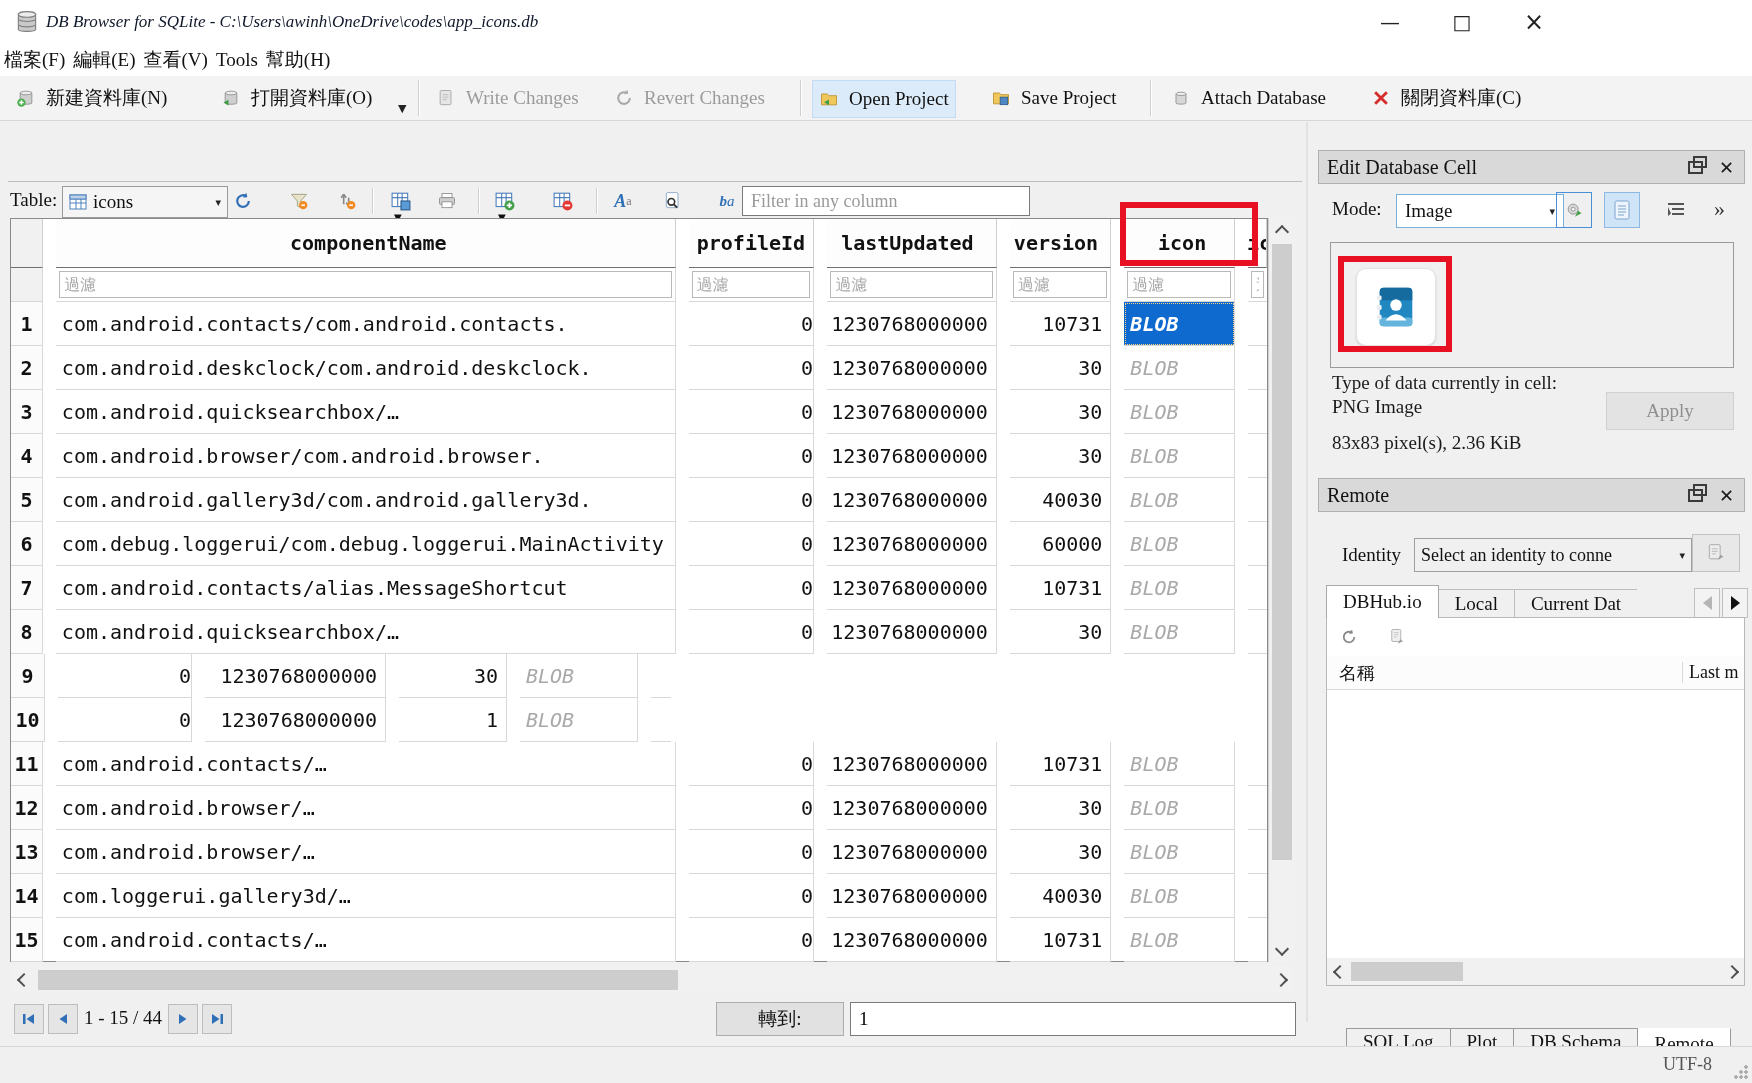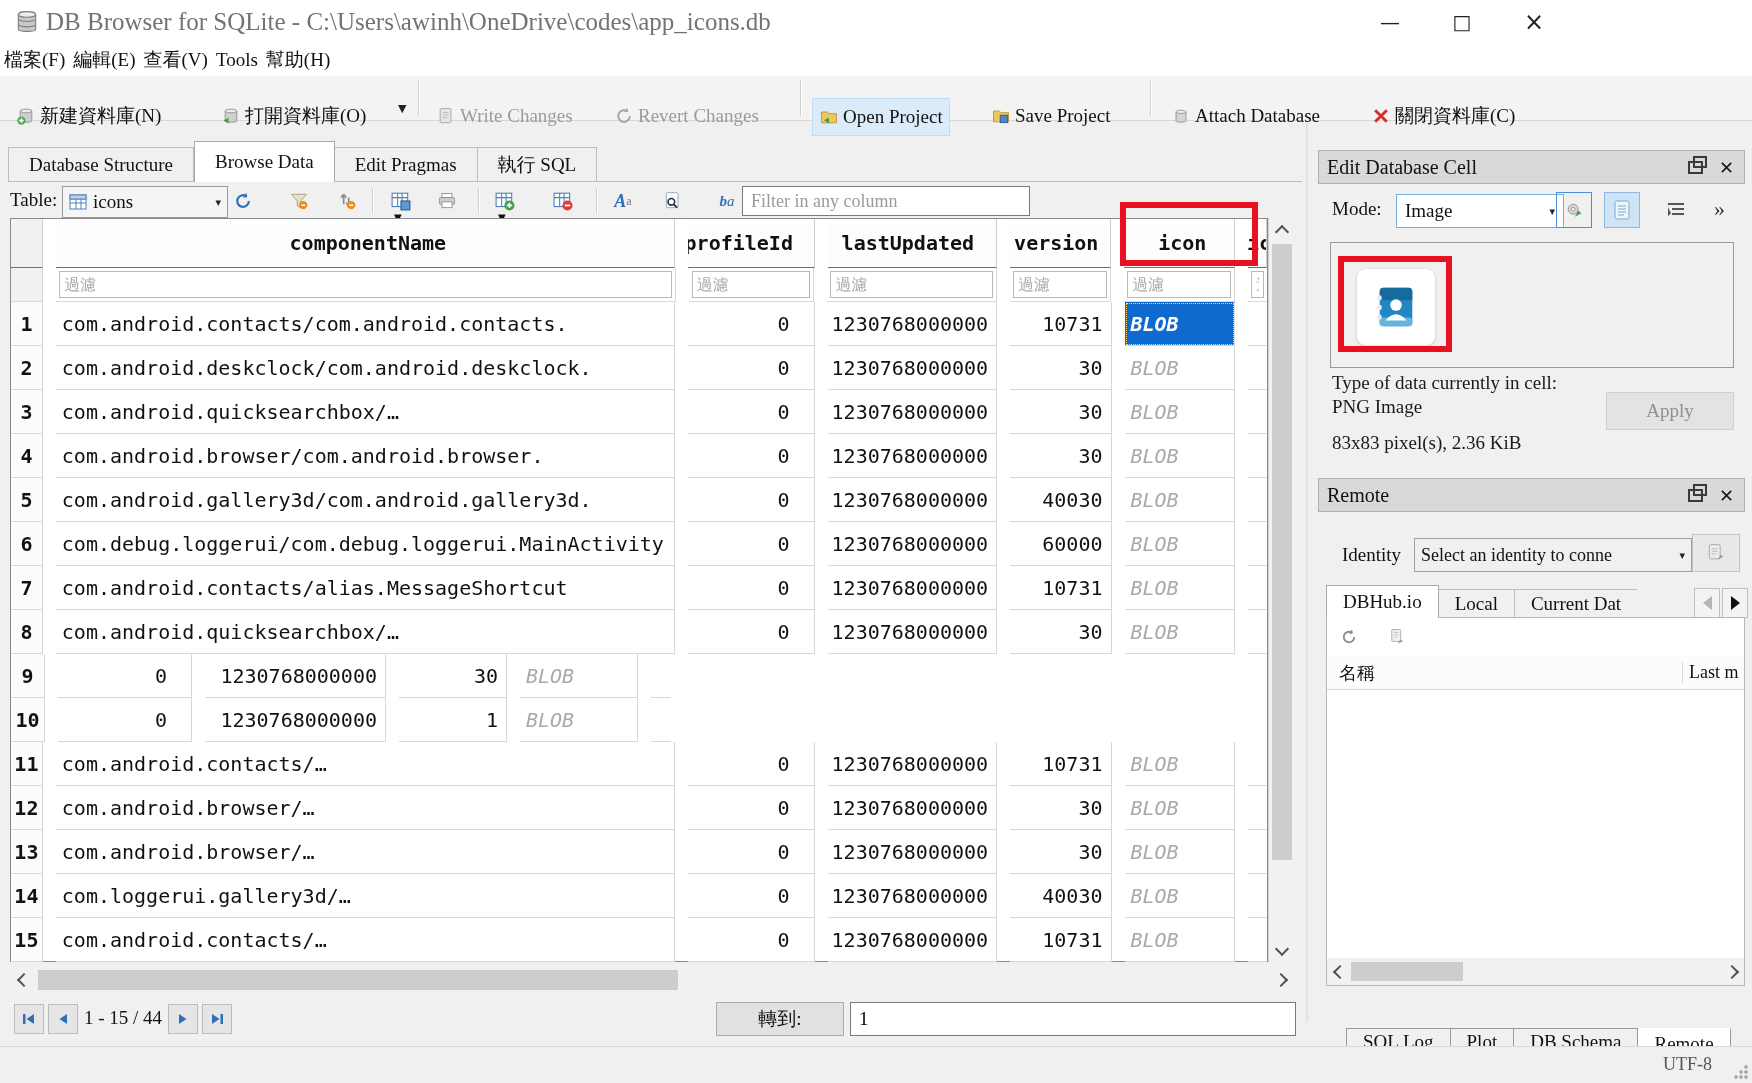--- a/index.html
+++ b/index.html
@@ -2,29 +2,29 @@
 <html><head>
 <meta charset="utf-8">
 <style>
   html,body{margin:0;padding:0;background:#777;}
   .app{position:relative;width:1752px;height:1083px;background:#f0f0f0;overflow:hidden;
        font-family:"Liberation Serif",serif;color:#111;}
   .abs{position:absolute;}
 
   
   .titlebar{left:0;top:0;width:1752px;height:44px;background:#fff;}
-  .title-text{left:46px;top:0;height:44px;display:flex;align-items:center;font-size:25px;color:#737373;}
+  .title-text{left:46px;top:0;height:44px;display:flex;align-items:center;font-size:17px;color:#0f172a;font-style:italic;}
   .winbtn{top:0;width:44px;height:44px;display:flex;align-items:center;justify-content:center;
           font-size:20px;color:#222;font-family:"DejaVu Sans",sans-serif;cursor:default;}
   
   .menubar{left:0;top:44px;width:1752px;height:32px;background:#ffffff;display:flex;align-items:center;border-bottom:1px solid #ececec;}
   .menu-item{padding:0 4px;font-size:19px;height:32px;display:flex;align-items:center;}
   
   .toolbar{left:0;top:76px;width:1752px;height:44px;background:#f3f3f3;border-bottom:1px solid #d7d7d7;}
-  .tbtn{position:absolute;top:22px;height:36px;display:flex;align-items:center;gap:4px;font-size:19px;padding:0 6px;}
+  .tbtn{position:absolute;top:4px;height:36px;display:flex;align-items:center;gap:10px;font-size:19px;padding:0 6px;}
   .tbtn.disabled{color:#9b9b9b;}
   .tbtn.hl{background:#dcebf9;border:1px solid #c3dcf3;}
   .tsep{position:absolute;top:4px;width:1px;height:36px;background:#cfcfcf;border-right:1px solid #fff;}
   .caret{font-size:11px;color:#222;font-family:"DejaVu Sans",sans-serif;}
   .icon18{width:20px;height:20px;flex:0 0 auto;}
   
   .tabbar{left:8px;top:142px;height:40px;display:flex;align-items:flex-end;}
   .mtab{height:33px;display:flex;align-items:center;padding:0 20px;font-size:19px;background:#f0f0f0;
         border:1px solid #bdbdbd;border-left:none;}
   .mtab:first-child{border-left:1px solid #bdbdbd;}
@@ -49,21 +49,21 @@
   .hrow .gcell{height:49px;background:#fdfdfd;border-right:1px solid #cfcfcf;border-bottom:1px solid #6f6f6f;
                display:flex;align-items:center;justify-content:center;font-weight:bold;font-size:20px;}
   .frow .gcell{height:34px;background:#fff;padding:3px;}
   .frow .gut,.hrow .gut{background:#f1f1f1;}
   .fin{width:100%;height:100%;box-sizing:border-box;border:1px solid #b9b9b9;font-family:"Liberation Serif",serif;
        font-size:16px;padding:0 4px;color:#701a75;background:#fff;}
   .fin::placeholder{color:#a9a9a9;}
   .drow .gcell{height:44px;display:flex;align-items:center;font-size:20px;}
   .gut{width:34px;justify-content:center;display:flex;align-items:center;font-weight:bold;font-size:20px;background:#fbfbfb;}
   .c-comp{width:663px;padding-left:6px;}
-  .c-prof{width:134px;justify-content:flex-end;padding-right:24px;}
+  .c-prof{width:134px;justify-content:flex-end;padding-right:0;}
   .c-last{width:181px;justify-content:flex-end;padding-right:8px;}
   .c-ver{width:108px;justify-content:flex-end;padding-right:8px;}
   .c-icon{width:118px;padding-left:6px;}
   .c-part{width:20px;border-right:none;padding-left:4px;}
   .blobtxt{font-style:italic;color:#a9a9a9;}
   .sel{background:#0f6ad0;}
   .sel .blobtxt{color:#fff;font-weight:bold;}
   .drow .sel{outline:1px dotted #ffd37e;outline-offset:-2px;}
   
   .sb{background:#f1f1f1;}
@@ -223,26 +223,20 @@
     </div>
     <div class="tbtn" style="left:1365px">
       <svg class="icon18" viewBox="0 0 24 24">
         <path d="M5 5l14 14M19 5L5 19" stroke="#d62b2b" stroke-width="3.4"></path>
       </svg>
       <span>關閉資料庫(C)</span>
     </div>
   </div>
 
   <div class="abs tabline"></div>
-  <div class="abs tabbar" id="maintabs">
-      <div class="mtab">Database Structure</div>
-      <div class="mtab active">Browse Data</div>
-      <div class="mtab">Edit Pragmas</div>
-      <div class="mtab">執行 SQL</div>
-    </div>
 
   <div class="abs controls">
     <span class="ctl-label">Table:</span>
     <div class="combo table-combo">
       <svg width="18" height="18" viewBox="0 0 18 18">
         <rect x="1" y="2" width="16" height="14" fill="#fff" stroke="#4f81bd"></rect>
         <path d="M1 6h16M1 10h16M7 2v14M12 2v14" stroke="#4f81bd"></path>
         <rect x="1" y="2" width="16" height="4" fill="#bdd2ea" stroke="#4f81bd"></rect>
       </svg>
       <span class="cv">icons</span>

